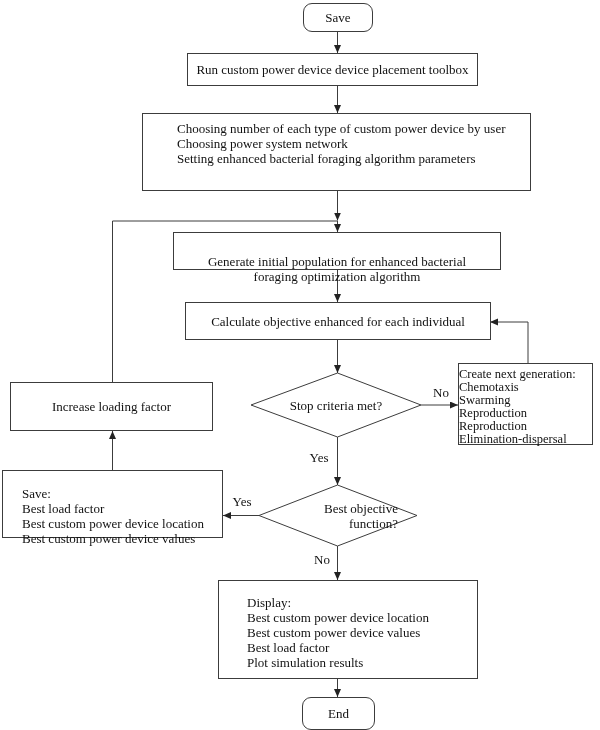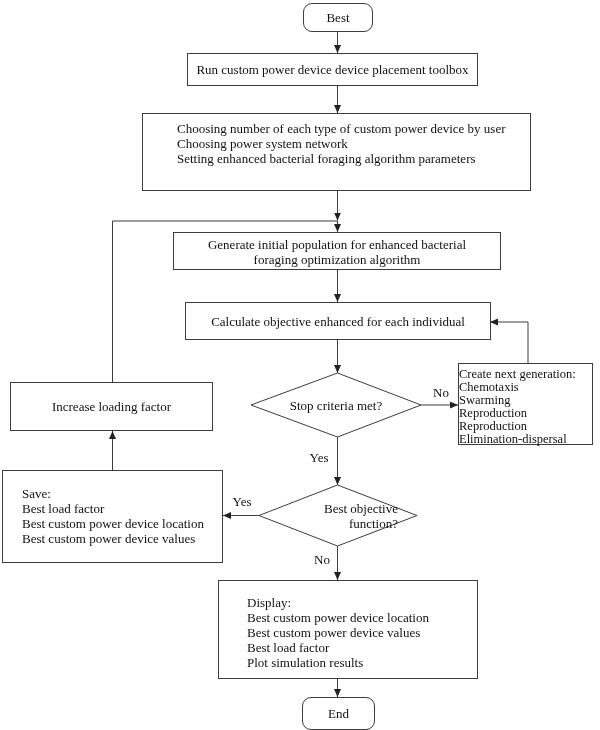--- a/index.html
+++ b/index.html
@@ -42,34 +42,34 @@
       <path d="M259 515.5 L223 515.5" marker-end="url(#arrow)"></path>
       <path d="M112.5 470 L112.5 431" marker-end="url(#arrow)"></path>
       <path d="M337.5 546 L337.5 580" marker-end="url(#arrow)"></path>
       <path d="M337.5 678 L337.5 697" marker-end="url(#arrow)"></path>
       <polygon points="337.5,373 421,405 337.5,437 251,405" fill="#fff"></polygon>
       <polygon points="337.5,485 417,515.5 337.5,546 259,515.5" fill="#fff"></polygon>
     </g>
   </svg>
 
   <div class="node centered rounded" style="left:303px;top:3px;width:70px;height:29px;">
-    <span>Best</span>
+    <span>Save</span>
   </div>
 
   <div class="node centered" style="left:187px;top:53px;width:291px;height:33px;">
     <span>Run custom power device device placement toolbox</span>
   </div>
 
   <div class="node textlines" style="left:142px;top:113px;width:389px;height:78px;padding:7px 6px 0 34px;">
     <div>Choosing number of each type of custom power device by user</div>
     <div>Choosing power system network</div>
     <div>Setting enhanced bacterial foraging algorithm parameters</div>
   </div>
 
-  <div class="node" style="left:173px;top:232px;width:328px;height:38px;padding-top:4px;text-align:center;">
+  <div class="node" style="left:173px;top:232px;width:328px;height:38px;padding-top:21px;text-align:center;">
     <div>Generate initial population for enhanced bacterial</div>
     <div>foraging optimization algorithm</div>
   </div>
 
   <div class="node centered" style="left:185px;top:302px;width:306px;height:38px;">
     <span>Calculate objective enhanced for each individual</span>
   </div>
 
   <div class="dtext" style="left:251px;top:373px;width:170px;height:64px;">
     <span>Stop criteria met?</span>
@@ -81,21 +81,21 @@
     <div>Swarming</div>
     <div>Reproduction</div>
     <div>Reproduction</div>
     <div>Elimination-dispersal</div>
   </div>
 
   <div class="dtext" style="left:259px;top:485px;width:158px;height:61px;">
     <span style="display:inline-block;width:120px;text-align:right;">Best objective function?</span>
   </div>
 
-  <div class="node textlines" style="left:2px;top:470px;width:221px;height:93px;padding:15px 4px 0 19px;">
+  <div class="node textlines" style="left:2px;top:470px;width:221px;height:68px;padding:15px 4px 0 19px;">
     <div>Save:</div>
     <div>Best load factor</div>
     <div>Best custom power device location</div>
     <div>Best custom power device values</div>
   </div>
 
   <div class="node centered" style="left:10px;top:382px;width:203px;height:49px;">
     <span>Increase loading factor</span>
   </div>
 

